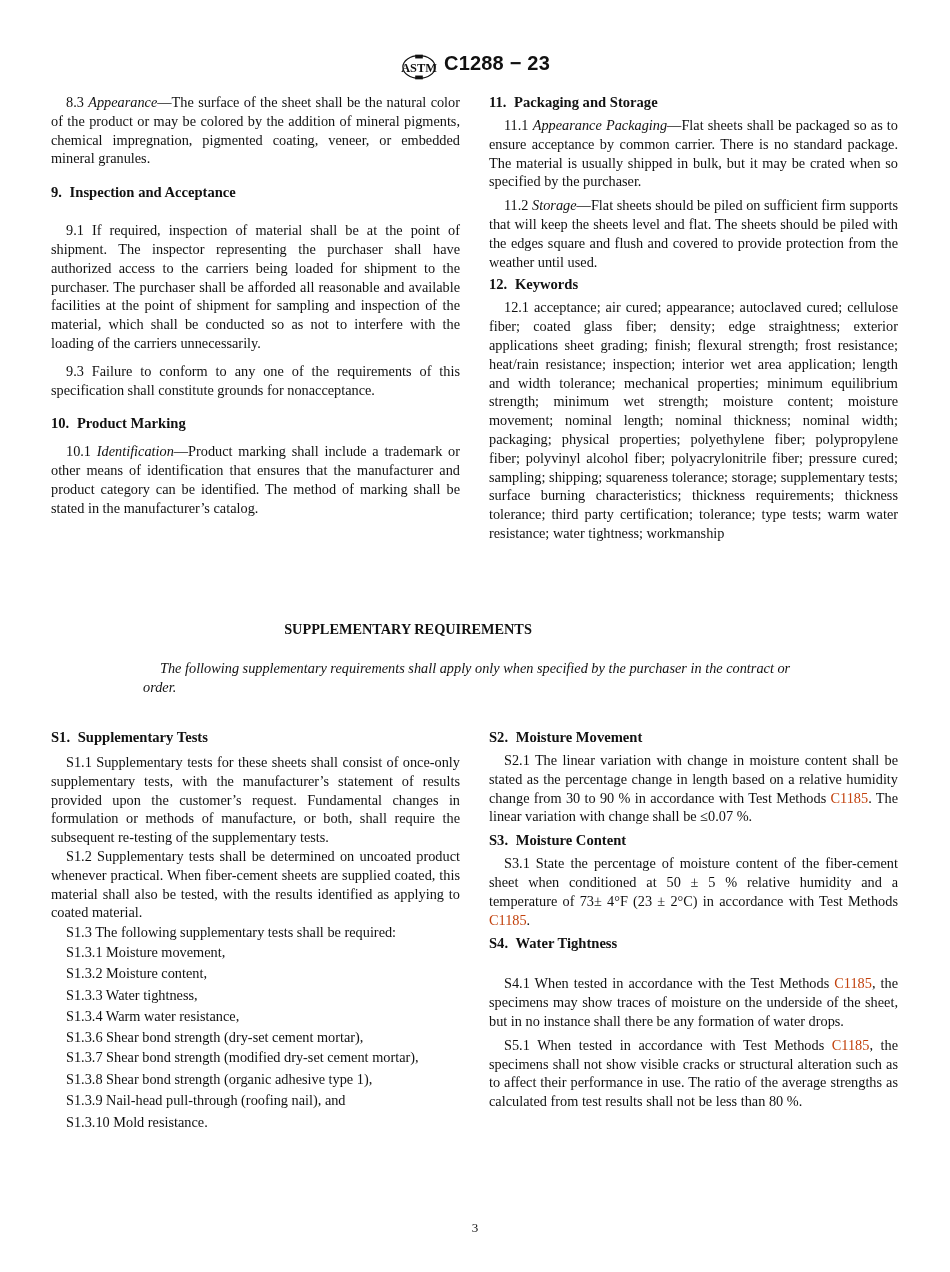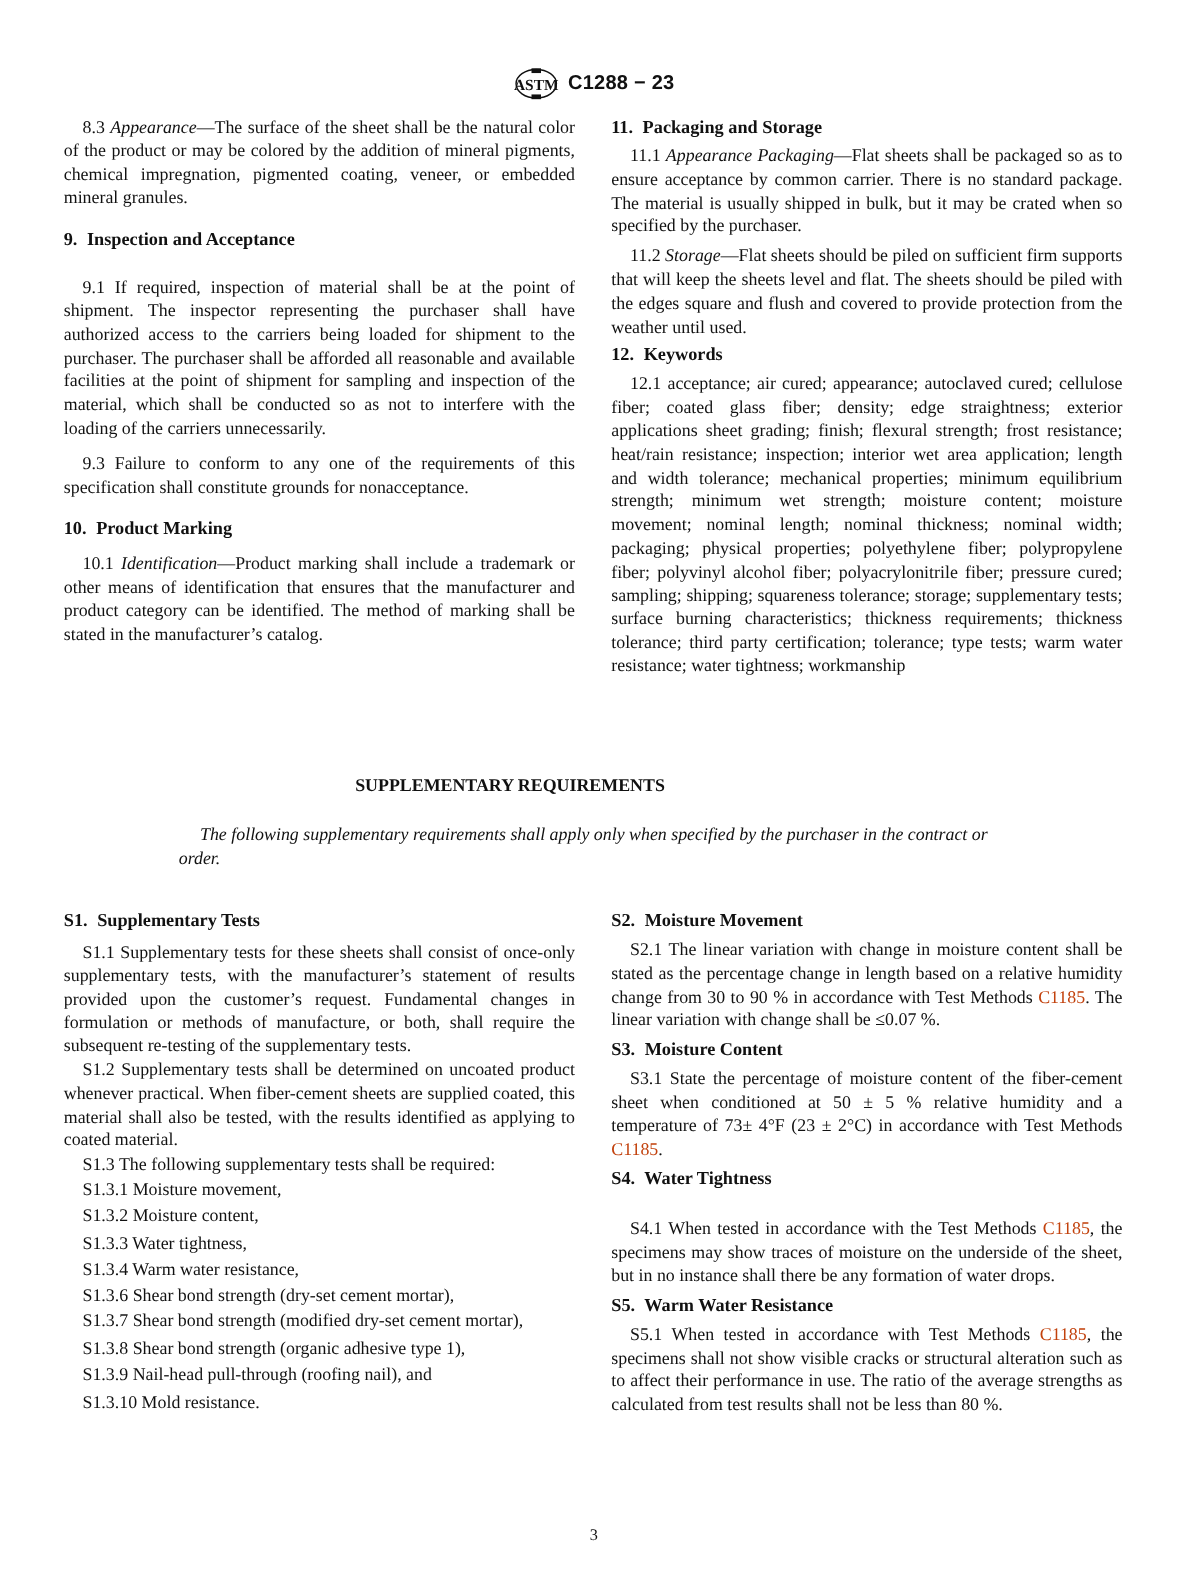--- a/index.html
+++ b/index.html
@@ -1,21 +1,21 @@
 <!DOCTYPE html>
 <html><head>
 <meta charset="utf-8">
 <style>
   html, body { margin: 0; padding: 0; background: #ffffff; }
   body { width: 950px; height: 1272px; position: relative; overflow: hidden;
          font-family: "Liberation Serif", "DejaVu Serif", serif; color: #111; }
   .header { position: absolute; top: 52px; left: 0; width: 950px; text-align: center; height: 32px; }
-  .header-inner { display: inline-flex; align-items: center; gap: 6px; }
+  .header-inner { display: inline-flex; align-items: flex-start; gap: 6px; }
   .logo { width: 38px; height: 30px; display: inline-block; }
-  .doc-id { font-family: "Liberation Sans", "DejaVu Sans", sans-serif; font-weight: bold; font-size: 16px; letter-spacing: 0.2px; }
+  .doc-id { font-family: "Liberation Sans", "DejaVu Sans", sans-serif; font-weight: bold; font-size: 20px; letter-spacing: 0.2px; }
   .col { position: absolute; width: 409px; font-size: 14.3px; line-height: 18.8px; text-align: justify; }
   .col-left { left: 51px; }
   .col-right { left: 489px; }
   .p { text-indent: 15px; margin: 0 0 6px 0; }
   .p.tight { margin-bottom: 0; }
   h3 { font-size: 14.6px; font-weight: bold; margin: 0 0 6px 0; line-height: 19px; }
   .num { margin-right: 4px; }
   em { font-style: italic; }
   .link { color: #c2410c; }
   .li { text-indent: 15px; margin: 0; line-height: 21.2px; }
@@ -119,22 +119,18 @@
   <p class="p" style="margin-bottom:5px;">
     <span>S3.1  State the percentage of moisture content of the fiber-cement sheet when conditioned at 50 ± 5 % relative humidity and a temperature of 73± 4°F (23 ± 2°C) in accordance with Test Methods </span><span class="link">C1185</span><span>.</span>
   </p>
   <h3 style="margin-bottom:21px;">
     <span class="num">S4.</span>
     <span>Water Tightness</span>
   </h3>
   <p class="p" style="margin-bottom:5px;">
     <span>S4.1  When tested in accordance with the Test Methods </span><span class="link">C1185</span><span>, the specimens may show traces of moisture on the underside of the sheet, but in no instance shall there be any formation of water drops.</span>
   </p>
-  <h3 style="margin-bottom:4px;">
-    <span class="num">S5.</span>
-    <span>Warm Water Resistance</span>
-  </h3>
   <p class="p">
     <span>S5.1  When tested in accordance with Test Methods </span><span class="link">C1185</span><span>, the specimens shall not show visible cracks or structural alteration such as to affect their performance in use. The ratio of the average strengths as calculated from test results shall not be less than 80 %.</span>
   </p>
 </div>
 
 <div class="page-num">3</div>
 
 </body></html>

